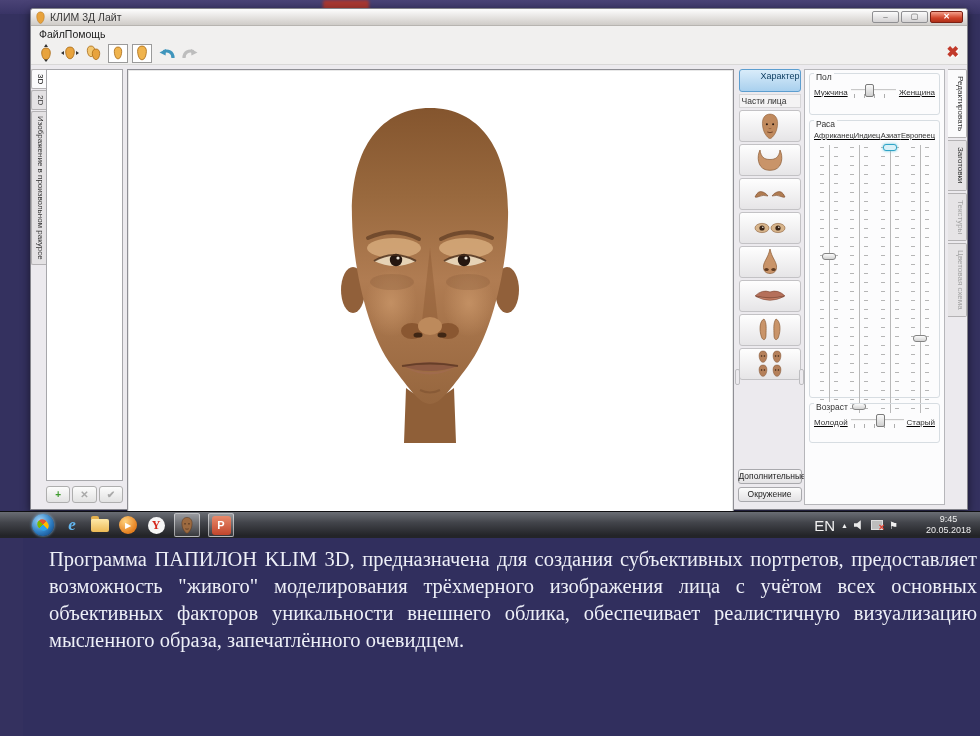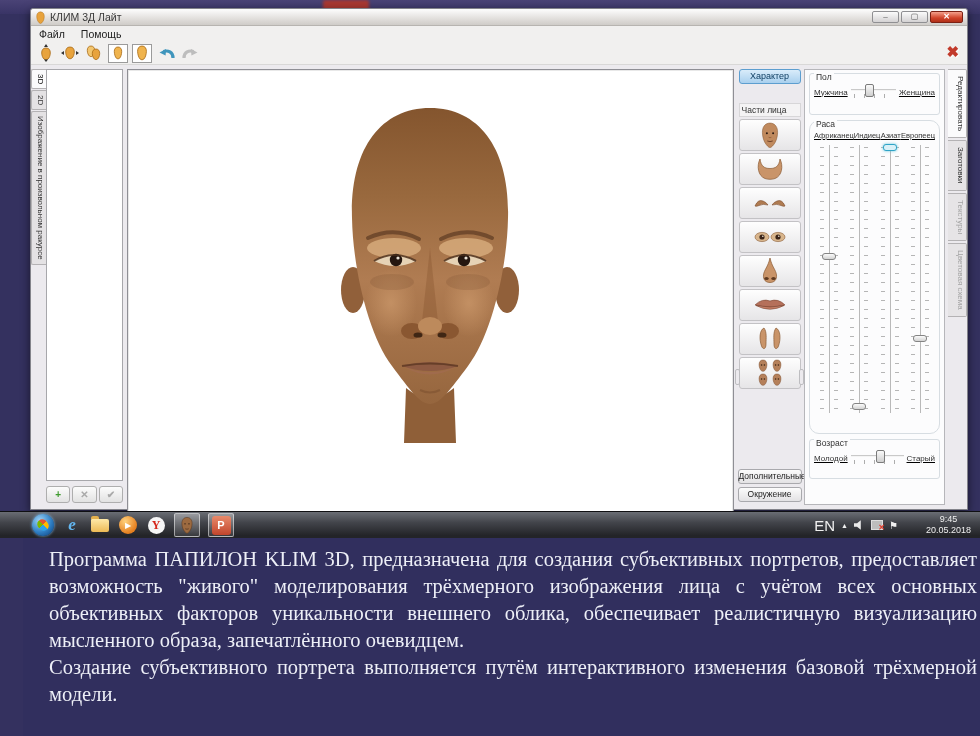--- a/index.html
+++ b/index.html
@@ -17,21 +17,21 @@
   .titlebar { height:17px; display:flex; align-items:center; gap:4px; padding:0 4px;
               background:linear-gradient(180deg,#fdfdfd,#dddad7 70%,#cfccc8);
               border-bottom:1px solid #b7b4b0; border-radius:3px 3px 0 0; }
   .titlebar .title { font-size:10.5px; color:#3a3a3a; }
   .cap-group { margin-left:auto; display:flex; gap:2px; }
   .cap-btn { width:27px; height:12px; font-size:8px; line-height:10px; text-align:center;
              color:#555; background:linear-gradient(180deg,#fbfbfb,#d4d2d3);
              border:1px solid #8f8f92; border-radius:2px; }
   .cap-close { width:33px; color:#fff; background:linear-gradient(180deg,#f4a08c,#d04329 60%,#b03019);
                border-color:#7c2114; font-weight:bold; }
-  .menubar { height:16px; display:flex; align-items:center; gap:16px; padding:0 8px;
+  .menubar { height:16px; display:flex; align-items:center; padding:0 8px;
              font-size:10.5px; color:#222; background:#f1f0ef; }
   .menu-item { cursor:default; }
   .toolbar { position:relative; height:23px; display:flex; align-items:center; gap:4px;
              padding:0 5px; background:#f1f0ef; border-bottom:1px solid #d9d8d7; }
   .tool-btn { width:20px; height:19px; display:flex; align-items:center; justify-content:center; position:relative; }
   .tool-btn.framed { border:1px solid #9b9b9b; background:#fff; }
   .tb-close { position:absolute; right:8px; top:1px; font-size:15px; font-weight:bold;
               color:#c23a2b; text-shadow:1px 1px 0 rgba(255,255,255,.8); }
 
   .content { position:absolute; left:0; top:57px; right:0; bottom:0; background:#eceaee; }
@@ -50,21 +50,21 @@
   .sm-btn.green { color:#3f9b2f; }
   .sm-btn.gray  { color:#a9a9a9; }
 
   
   .canvas { position:absolute; left:96px; top:3px; width:607px; height:445px;
             background:#fff; border:1px solid #8f8f95; box-shadow:inset 0 0 0 1px #e8e8e8; }
   .face-wrap { position:absolute; left:196px; top:28px; width:212px; height:345px; }
 
   
   .parts-col { position:absolute; left:706px; top:3px; width:65px; bottom:2px; }
-  .char-btn { width:62px; height:15px; margin:0 auto 19px; font-size:9px; line-height:13px; text-align:center;
+  .char-btn { width:62px; height:23px; margin:0 auto 2px; font-size:9px; line-height:13px; text-align:right;
               color:#0b3a5e; background:linear-gradient(180deg,#d9ecfa,#a9d0ee);
               border:1px solid #5d9ecf; border-radius:3px; }
   .parts-label { width:62px; margin:0 auto 2px; font-size:8.5px; color:#333; text-align:left;
                  background:#f4f3f4; border:1px solid #d7d6d8; padding:1px 2px; }
   .part-btn { width:62px; height:32px; margin:0 auto 2px; display:flex; align-items:center; justify-content:center;
               background:linear-gradient(180deg,#fefefe,#e6e5e7); border:1px solid #c3c2c5; border-radius:3px; }
   .parts-pager { position:absolute; top:300px; width:5px; height:16px; background:#eceaee;
                  border:1px solid #bdbdc0; border-radius:2px; }
   .bottom-btns { position:absolute; left:0; bottom:2px; width:65px; }
   .wide-btn { width:64px; height:15px; margin:0 auto 3px; font-size:8.5px; line-height:13px; text-align:center;
@@ -77,21 +77,21 @@
   .group { border:1px solid #d7dde2; border-radius:3px; position:relative; margin-bottom:5px; padding:10px 4px 2px;text-decoration:underline; }
   .group-label { position:absolute; top:-2px; left:4px; font-size:8.5px; color:#333; background:#fcfcfd; padding:0 2px; }
   .hslider-row { display:flex; align-items:center; }
   .end-label { font-size:8px; color:#333; white-space:nowrap; }
   .htrack { position:relative; flex:1; height:16px; margin:0 3px; }
   .hline  { position:absolute; top:5px; left:0; right:0; height:2px; background:#c9c9c9; border-bottom:1px solid #f4f4f4; }
   .hticks { position:absolute; top:10px; left:3px; right:3px; height:4px;
             background-image:repeating-linear-gradient(90deg,#adadad 0 1px,transparent 1px 10px); }
   .hthumb { position:absolute; top:0; width:9px; height:13px;
             background:linear-gradient(180deg,#fafafa,#cfcfcf); border:1px solid #7b7b7b; border-radius:2px; }
-  .race-group { height:314px;border-radius:10px; }
+  .race-group { height:278px; }
   .race-names { display:flex; }
   .race-names div { flex:1; font-size:7.5px; color:#333; text-align:center; white-space:nowrap; }
   .race-cols { display:flex; height:272px; margin-top:3px; }
   .vcol { flex:1; position:relative; }
   .vline { position:absolute; left:50%; top:2px; bottom:2px; width:1px; background:#b9b9b9; }
   .vticks-l, .vticks-r { position:absolute; top:4px; bottom:4px; width:4px;
             background-image:repeating-linear-gradient(180deg,#b5b5b5 0 1px,transparent 1px 9px); }
   .vticks-l { left:calc(50% - 9px); } .vticks-r { left:calc(50% + 5px); }
   .vthumb { position:absolute; left:calc(50% - 7px); width:14px; height:7px;
             background:linear-gradient(180deg,#fbfbfb,#d3d3d3); border:1px solid #848484; border-radius:3px; }
@@ -476,15 +476,14 @@
       <span class="tray-flag">⚑</span>
       <span class="clock">
         <div>9:45</div>
         <div>20.05.2018</div>
       </span>
     </div>
   </div>
 
   <div class="caption">
     <p>Программа ПАПИЛОН KLIM 3D, предназначена для создания субъективных портретов, предоставляет возможность "живого" моделирования трёхмерного изображения лица с учётом всех основных объективных факторов уникальности внешнего облика, обеспечивает реалистичную визуализацию мысленного образа, запечатлённого очевидцем.</p>
-    <p>Создание субъективного портрета выполняется путём интерактивного изменения базовой трёхмерной модели.</p>
   </div>
 </div>
 
 </body></html>

